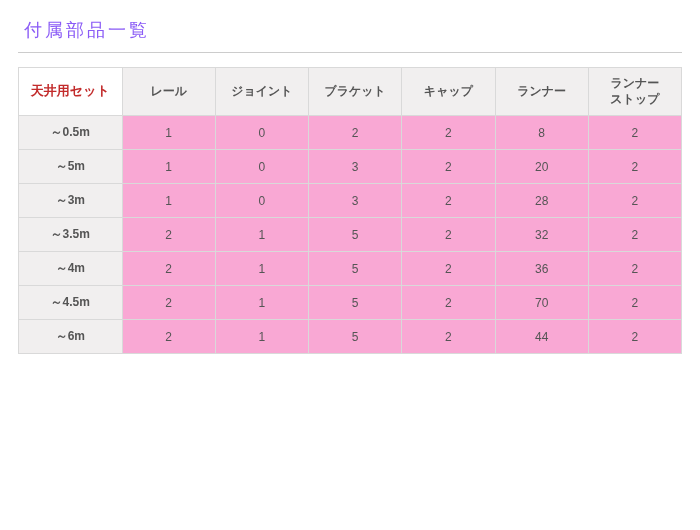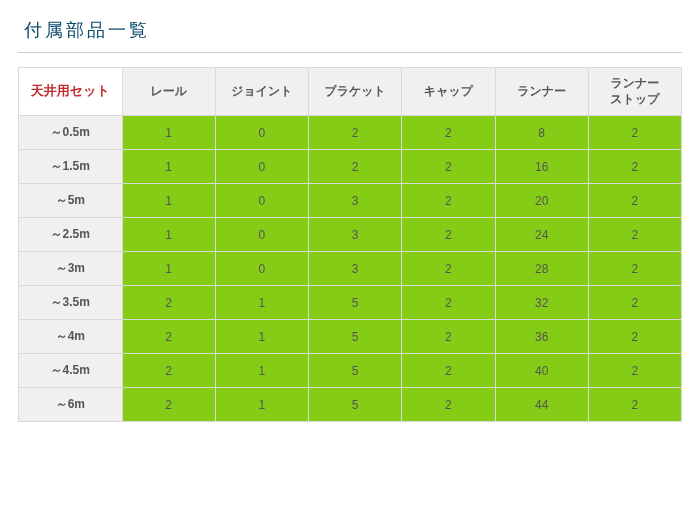--- a/index.html
+++ b/index.html
@@ -14,33 +14,33 @@
     overflow: hidden;
   }
   .page {
     padding: 18px 18px 10px 18px;
     box-sizing: border-box;
     width: 700px;
   }
   .title {
     font-size: 18px;
     letter-spacing: 3px;
-    color: #0c4a6e;
+    color: #8b5cf6;
     padding: 0 0 10px 6px;
   }
   .title-rule {
     border: none;
     border-top: 1px solid #ccc;
     margin: 0 0 14px 0;
   }
   table {
     border-collapse: collapse;
     width: 100%;
     table-layout: fixed;
-    background: #84cc16;
+    background: #f9a8d4;
   }
   th, td {
     border: 1px solid #d9d9d9;
     text-align: center;
     vertical-align: middle;
     padding: 8px 4px;
     font-weight: normal;
     color: #555;
     font-size: 12px;
   }
@@ -97,44 +97,26 @@
         <tr>
           <th class="rowhead">～0.5m</th>
           <td>1</td>
           <td>0</td>
           <td>2</td>
           <td>2</td>
           <td>8</td>
           <td>2</td>
         </tr>
         <tr>
-          <th class="rowhead">～1.5m</th>
-          <td>1</td>
-          <td>0</td>
-          <td>2</td>
-          <td>2</td>
-          <td>16</td>
-          <td>2</td>
-        </tr>
-        <tr>
           <th class="rowhead">～5m</th>
           <td>1</td>
           <td>0</td>
           <td>3</td>
           <td>2</td>
           <td>20</td>
-          <td>2</td>
-        </tr>
-        <tr>
-          <th class="rowhead">～2.5m</th>
-          <td>1</td>
-          <td>0</td>
-          <td>3</td>
-          <td>2</td>
-          <td>24</td>
           <td>2</td>
         </tr>
         <tr>
           <th class="rowhead">～3m</th>
           <td>1</td>
           <td>0</td>
           <td>3</td>
           <td>2</td>
           <td>28</td>
           <td>2</td>
@@ -156,21 +138,21 @@
           <td>2</td>
           <td>36</td>
           <td>2</td>
         </tr>
         <tr>
           <th class="rowhead">～4.5m</th>
           <td>2</td>
           <td>1</td>
           <td>5</td>
           <td>2</td>
-          <td>40</td>
+          <td>70</td>
           <td>2</td>
         </tr>
         <tr>
           <th class="rowhead">～6m</th>
           <td>2</td>
           <td>1</td>
           <td>5</td>
           <td>2</td>
           <td>44</td>
           <td>2</td>

